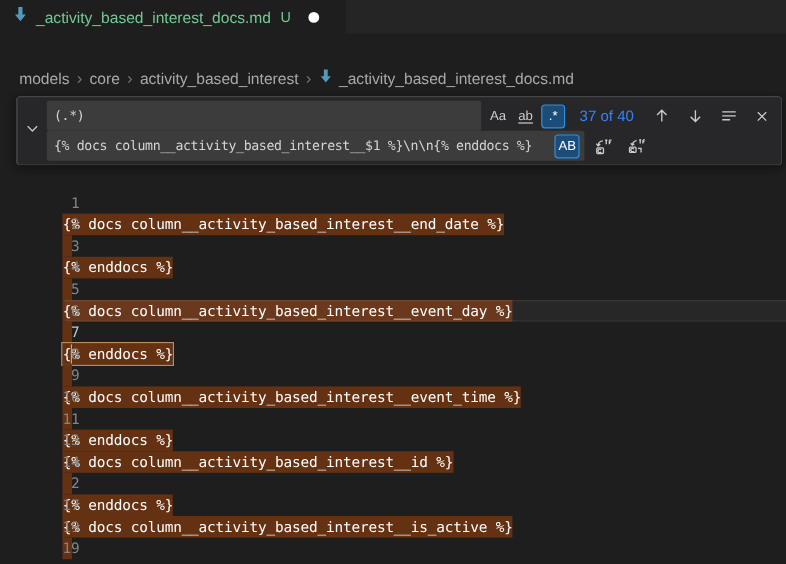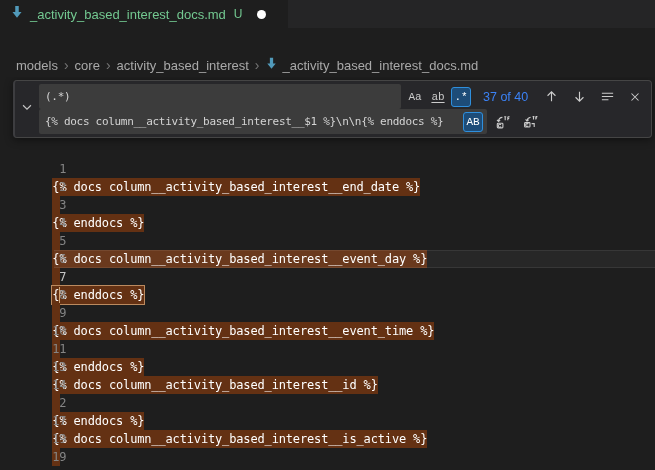--- a/index.html
+++ b/index.html
@@ -54,21 +54,21 @@
   .fw-row { height:25px; display:flex; align-items:center; }
   .fw-input { background:#3c3c3c; border-radius:2px; height:25px; display:flex;
       align-items:center; padding:0 4px 0 6px; cursor:text; overflow:hidden; }
   .find-input { width:362px; }
   .replace-input { width:448px; }
   .fw-input .ival { font-family:"DejaVu Sans Mono", monospace; font-size:11px;
       letter-spacing:-0.3px; color:#d4d4d4; white-space:pre; flex:1; }
   .opt-btn { height:20px; min-width:20px; padding:0 2px; margin-left:3px; border-radius:3px;
       display:flex; align-items:center; justify-content:center; font-size:11px;
       color:#cccccc; cursor:pointer; border:1px solid transparent;
-      font-family:Liberation Mono, monospace; }
+      font-family:Liberation Sans, sans-serif; }
   .opt-btn.outside { margin-left:4px; }
   .opt-btn.active { background:#1d4c78; border-color:var(--accent); color:#ffffff; }
   .opt-btn.uline .t { text-decoration:underline; text-underline-offset:2px; }
   .result-count { font-size:12.5px; color:#3b82f6; margin-left:12px; white-space:nowrap; }
   .nav-group { margin-left:auto; display:flex; align-items:center; gap:8px; }
   .icon-btn { width:20px; height:20px; display:flex; align-items:center;
       justify-content:center; cursor:pointer; border-radius:3px; }
   .icon-btn svg { display:block; }
   .rep-actions { display:flex; align-items:center; gap:8px; margin-left:6px; }
 </style>

